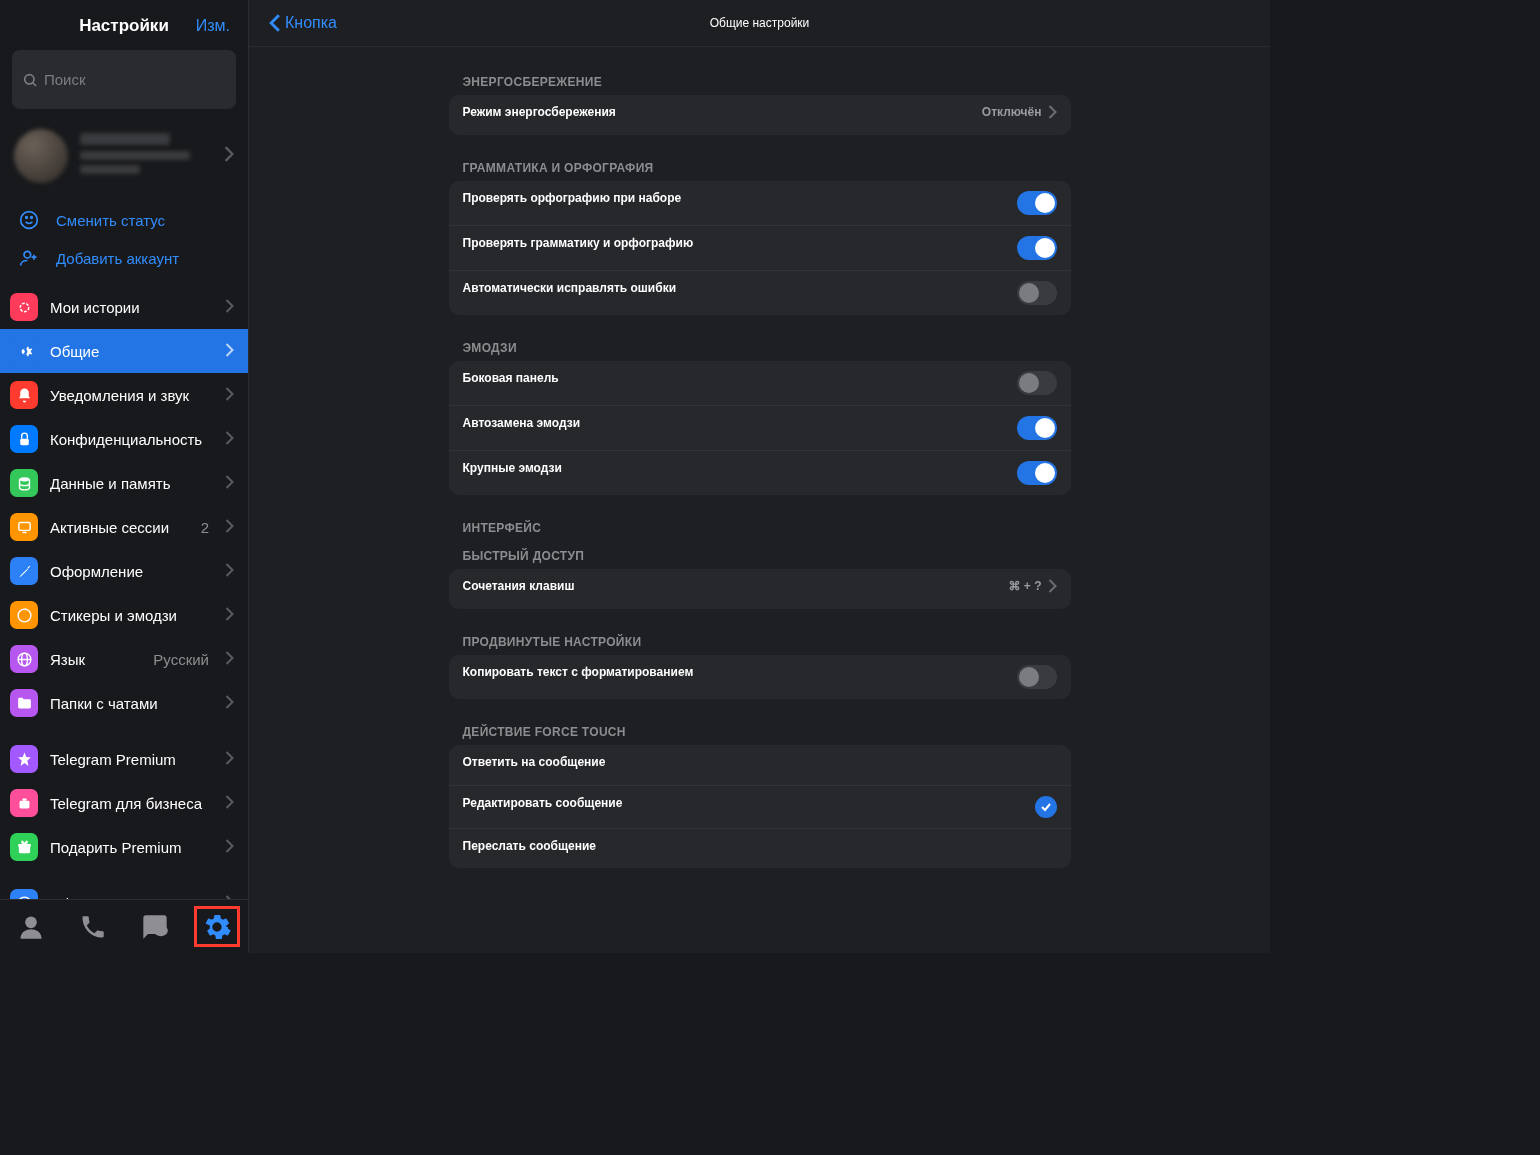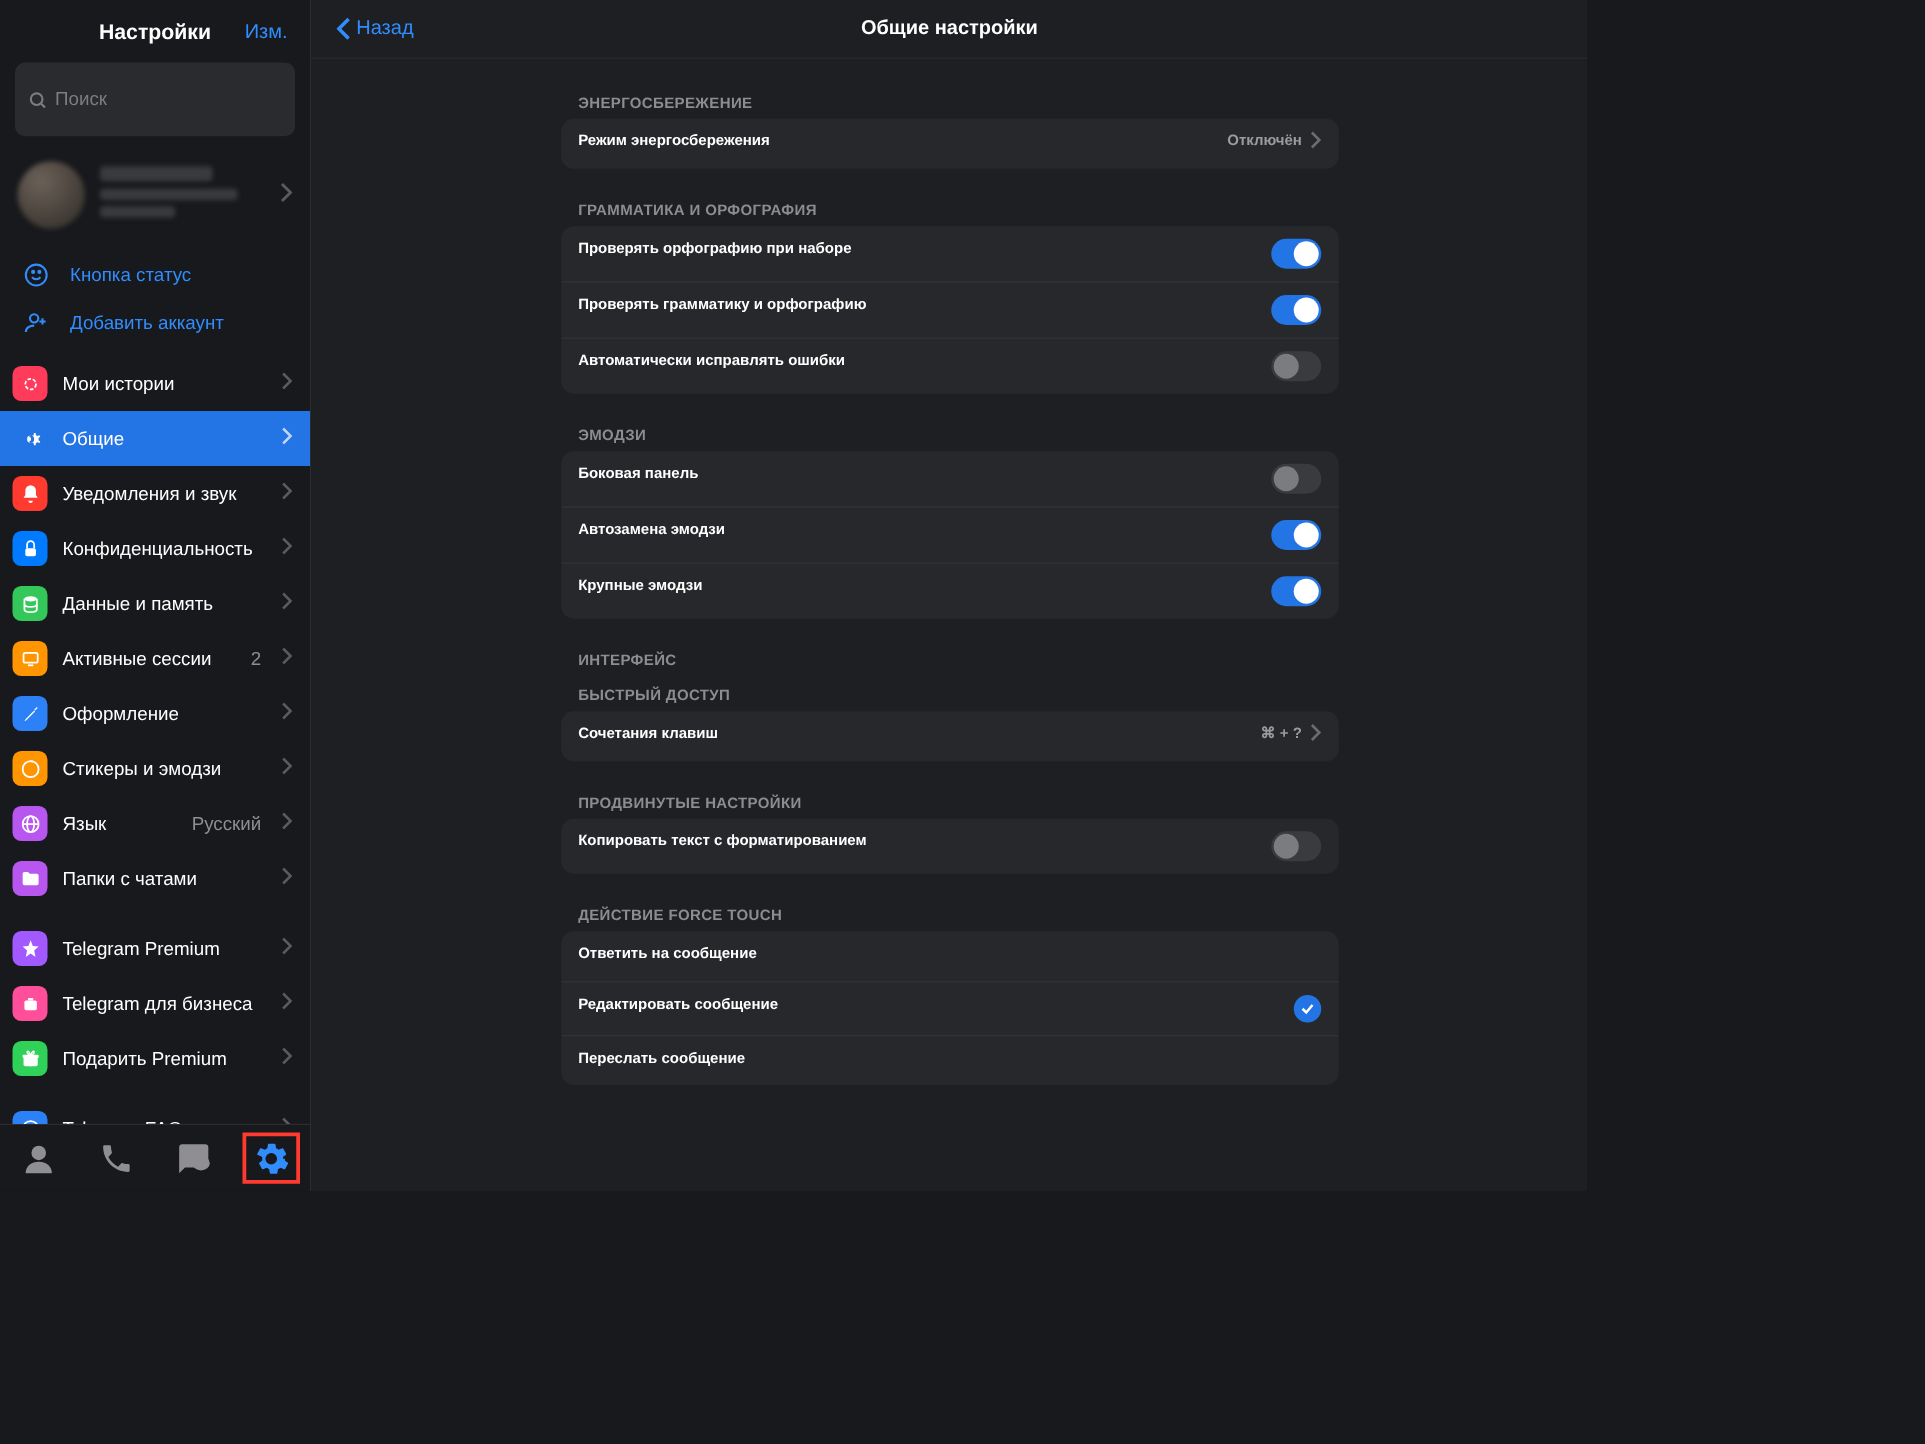--- a/index.html
+++ b/index.html
@@ -147,21 +147,21 @@
   align-items: center;
   border-bottom: 1px solid #2a2b2e;
 }
 .back-btn {
   display: flex; align-items: center; gap: 4px;
   color: #318dfd; font-size: 16px; cursor: pointer;
 }
 .main-title {
   position: absolute;
   left: 50%; transform: translateX(-50%);
-  font-size: 16px; font-weight: 700;
+  font-size: 12px; font-weight: 400;
 }
 .main-content {
   flex: 1;
   overflow-y: auto;
   display: flex;
   justify-content: center;
   padding: 20px 0;
 }
 .settings-col { width: 622px; font-weight: bold; }
 
@@ -247,21 +247,21 @@
     <div class="action-links">
       <div class="action-link">
         <span class="action-icon">
           <svg width="20" height="20" viewBox="0 0 24 24" fill="none" stroke="#318dfd" stroke-width="2">
               <circle cx="12" cy="12" r="10"></circle>
               <path d="M8 14s1.5 2 4 2 4-2 4-2"></path>
               <circle cx="9" cy="9" r="1" fill="#318dfd"></circle>
               <circle cx="15" cy="9" r="1" fill="#318dfd"></circle>
             </svg>
         </span>
-        <span>Кнопка статус</span>
+        <span>Сменить статус</span>
       </div>
       <div class="action-link">
         <span class="action-icon">
           <svg width="20" height="20" viewBox="0 0 24 24" fill="none" stroke="#318dfd" stroke-width="2">
               <circle cx="10" cy="8" r="4"></circle>
               <path d="M2 21c0-4 4-6 8-6"></path>
               <path d="M18 8v6M15 11h6"></path>
             </svg>
         </span>
         <span>Добавить аккаунт</span>
@@ -467,21 +467,21 @@
       </div>
     </div>
   </div>
 
   <div class="main">
     <div class="main-header">
       <div class="back-btn">
         <svg width="12" height="18" viewBox="0 0 8 14" fill="none" stroke="#318dfd" stroke-width="2.2">
             <path d="M7 1L1 7l6 6"></path>
           </svg>
-        <span>Назад</span>
+        <span>Кнопка</span>
       </div>
       <div class="main-title">Общие настройки</div>
     </div>
 
     <div class="main-content">
       <div class="settings-col" id="settings-col">
           <div class="section-header">ЭНЕРГОСБЕРЕЖЕНИЕ</div>
           <div class="group">
             <div class="row link-row">
               <div class="row-label">Режим энергосбережения</div>

